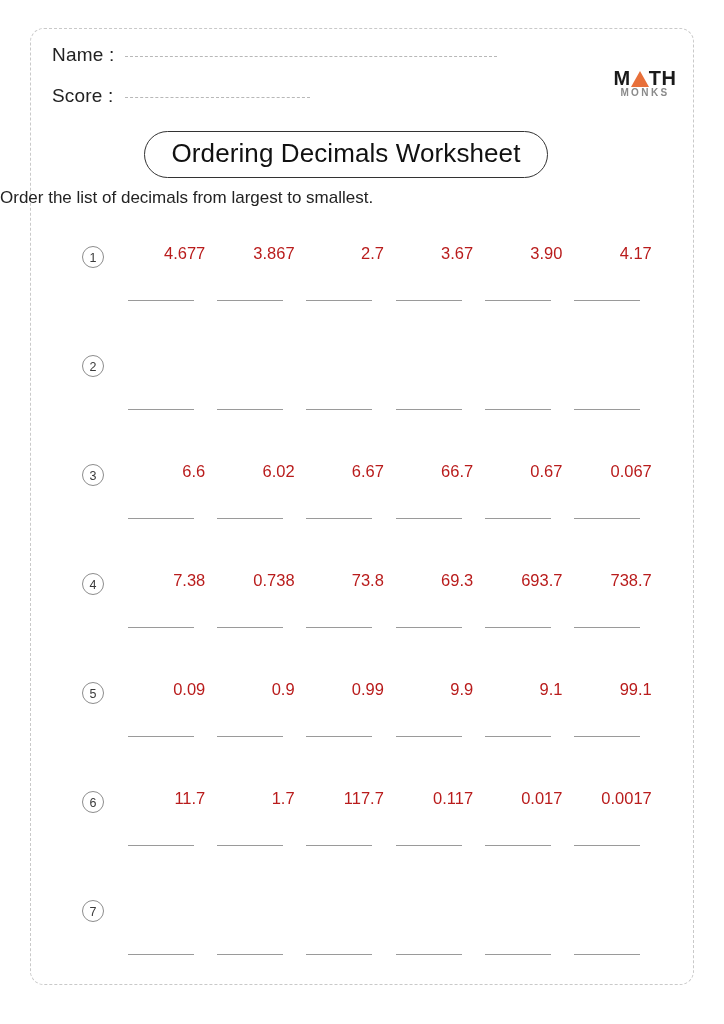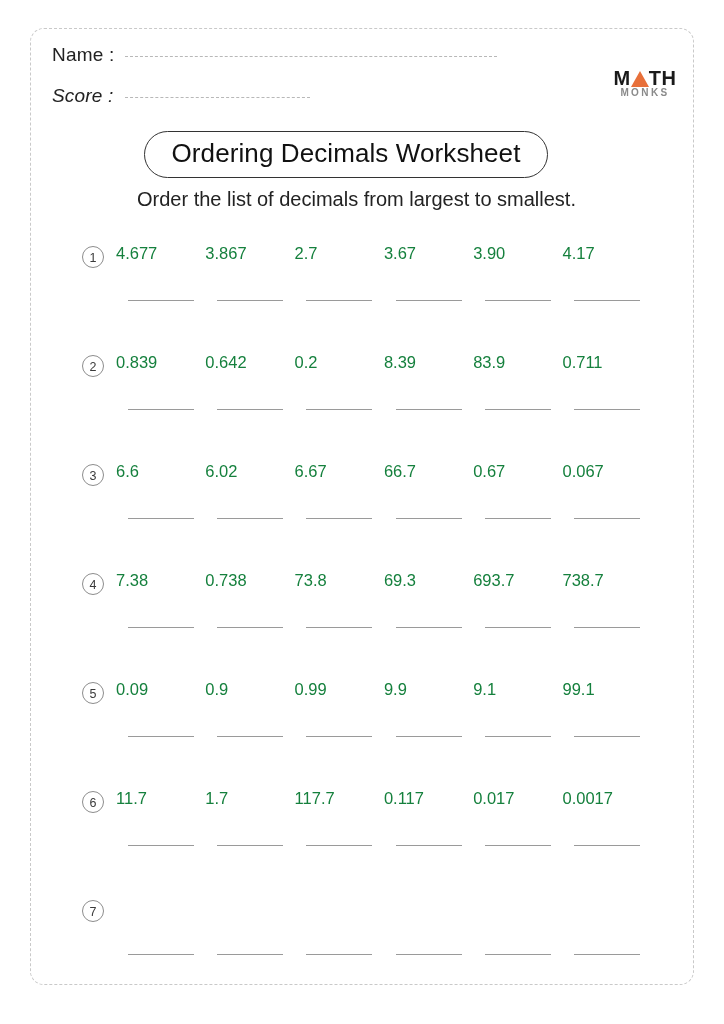--- a/index.html
+++ b/index.html
@@ -37,21 +37,21 @@
   }
 
   
   .field-row {
     position: absolute;
     display: flex;
     align-items: baseline;
     left: 52px;
   }
   .field-row.name { top: 44px; }
-  .field-row.score { top: 85px; font-style: italic; }
+  .field-row.score { top: 85px; }
 
   .field-label {
     font-size: 19px;
     color: #222;
     letter-spacing: 0.2px;
     white-space: nowrap;
   }
   .field-line {
     display: inline-block;
     height: 0;
@@ -116,22 +116,22 @@
     color: #111111;
     letter-spacing: 0.1px;
     background: #ffffff;
   }
 
   .subtitle {
     position: absolute;
     top: 188px;
     left: 0;
     width: 576px;
-    text-align: right;
-    font-size: 20px;
+    text-align: left;
+    font-size: 17px;
     color: #232323;
   }
 
   
   .problems {
     position: absolute;
     top: 232px;
     left: 0;
     width: 724px;
   }
@@ -155,23 +155,23 @@
   }
   .row-values {
     position: absolute;
     left: 116px;
     top: 12px;
     width: 536px;
     display: flex;
   }
   .cell {
     width: 89.3px;
-    text-align: left;
+    text-align: right;
     font-size: 16.5px;
-    color: #15803d;
+    color: #b91c1c;
   }
   .row-lines {
     position: absolute;
     left: 116px;
     top: 68px;
     width: 536px;
     display: flex;
   }
   .line-cell {
     width: 89.3px;
@@ -243,28 +243,20 @@
           <div class="line-cell">
             <div class="ans-line"></div>
           </div>
           <div class="line-cell">
             <div class="ans-line"></div>
           </div>
         </div>
       </div>
       <div class="problem-row">
         <div class="row-index">2</div>
-        <div class="row-values">
-          <div class="cell">0.839</div>
-          <div class="cell">0.642</div>
-          <div class="cell">0.2</div>
-          <div class="cell">8.39</div>
-          <div class="cell">83.9</div>
-          <div class="cell">0.711</div>
-        </div>
         <div class="row-lines">
           <div class="line-cell">
             <div class="ans-line"></div>
           </div>
           <div class="line-cell">
             <div class="ans-line"></div>
           </div>
           <div class="line-cell">
             <div class="ans-line"></div>
           </div>

